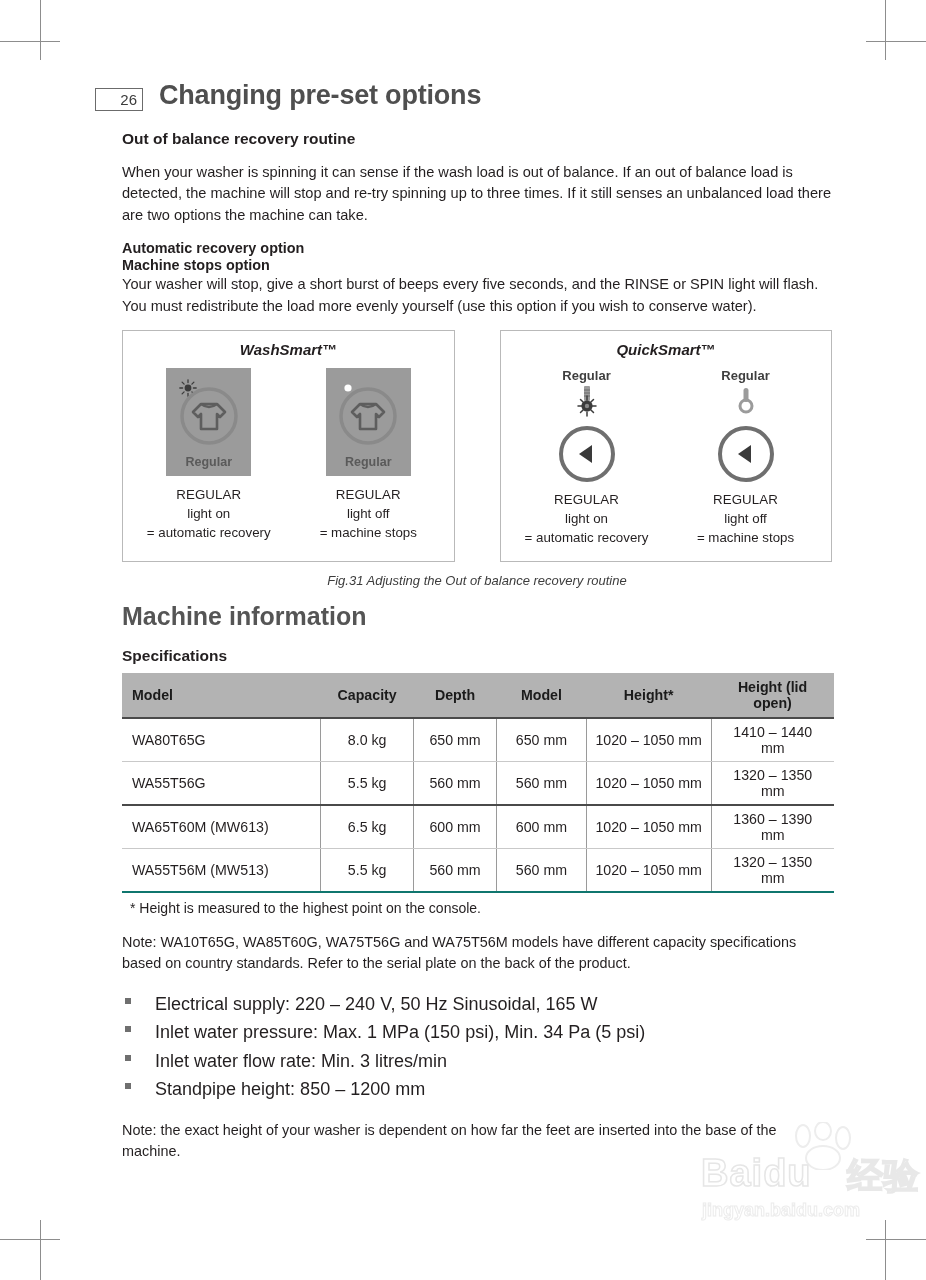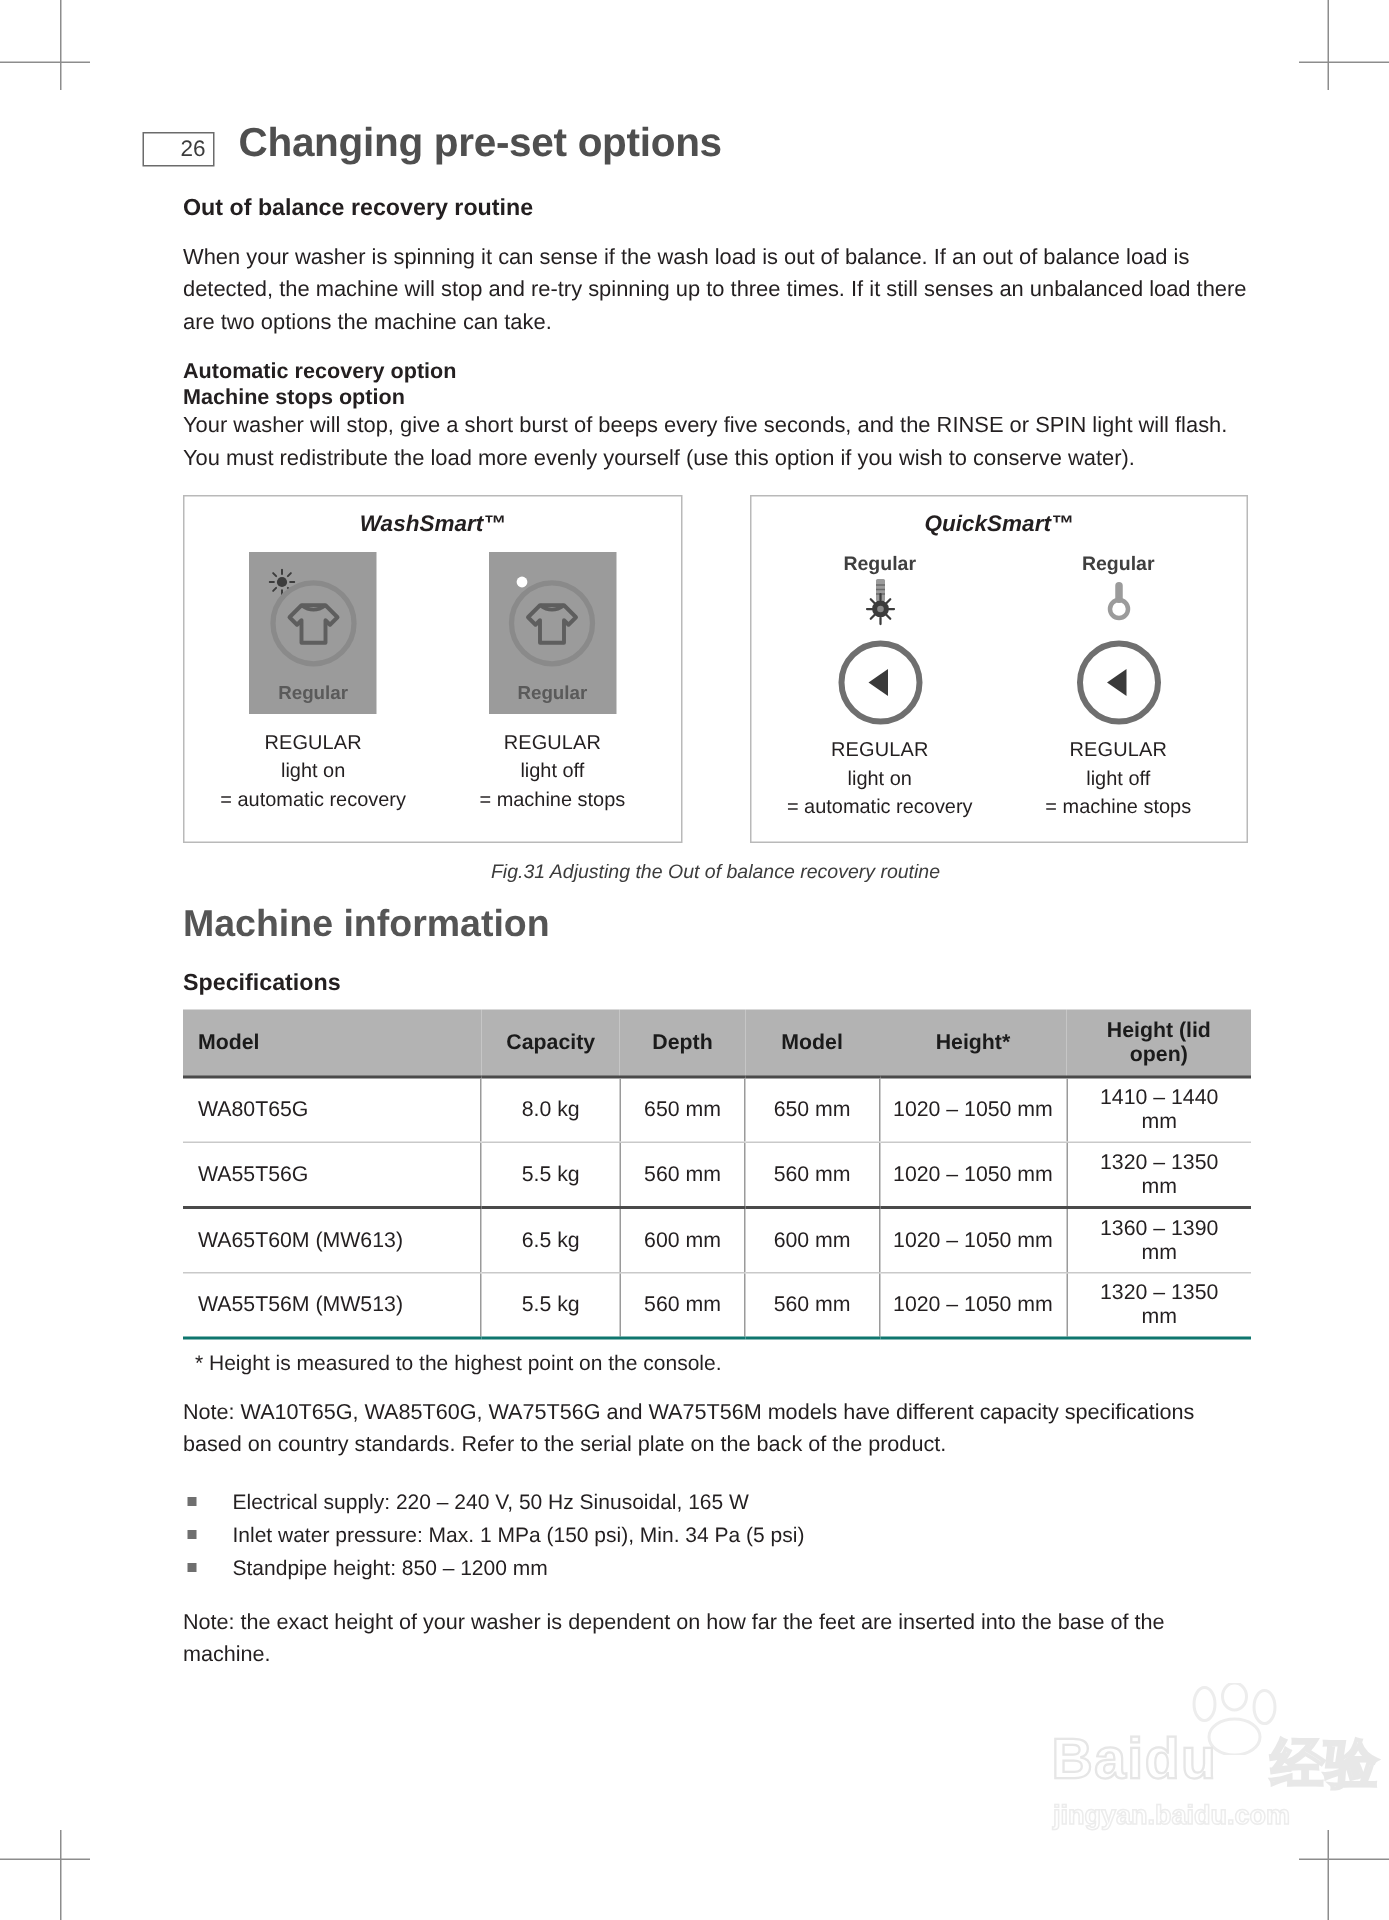--- a/index.html
+++ b/index.html
@@ -258,21 +258,21 @@
   }
 
   ul.specs-list {
     list-style: none;
     margin: 16px 0 0 0;
     padding: 0;
   }
   ul.specs-list li {
     position: relative;
     padding-left: 33px;
-    font-size: 14px;
+    font-size: 18px;
     line-height: 1.58;
   }
   ul.specs-list li::before {
     content: "";
     position: absolute;
     left: 3px;
     top: 8px;
     width: 6px;
     height: 6px;
     background: #6f6f6f;
@@ -543,20 +543,21 @@
     </tbody>
   </table>
 
   <p class="footnote">* Height is measured to the highest point on the console.</p>
 
   <p class="note">Note: WA10T65G, WA85T60G, WA75T56G and WA75T56M models have different capacity specifications based on country standards. Refer to the serial plate on the back of the product.</p>
 
   <ul class="specs-list">
     <li>Electrical supply: 220 – 240 V, 50 Hz Sinusoidal, 165 W</li>
     <li>Inlet water pressure: Max. 1 MPa (150 psi), Min. 34 Pa (5 psi)</li>
+    <li>Inlet water flow rate: Min. 3 litres/min</li>
     <li>Standpipe height: 850 – 1200 mm</li>
   </ul>
 
   <p class="note-bottom">Note: the exact height of your washer is dependent on how far the feet are inserted into the base of the machine.</p>
 
 </div>
 
 <div class="watermark">
   <span class="wm-paw">
     <svg width="74" height="48" viewBox="0 0 74 48">

